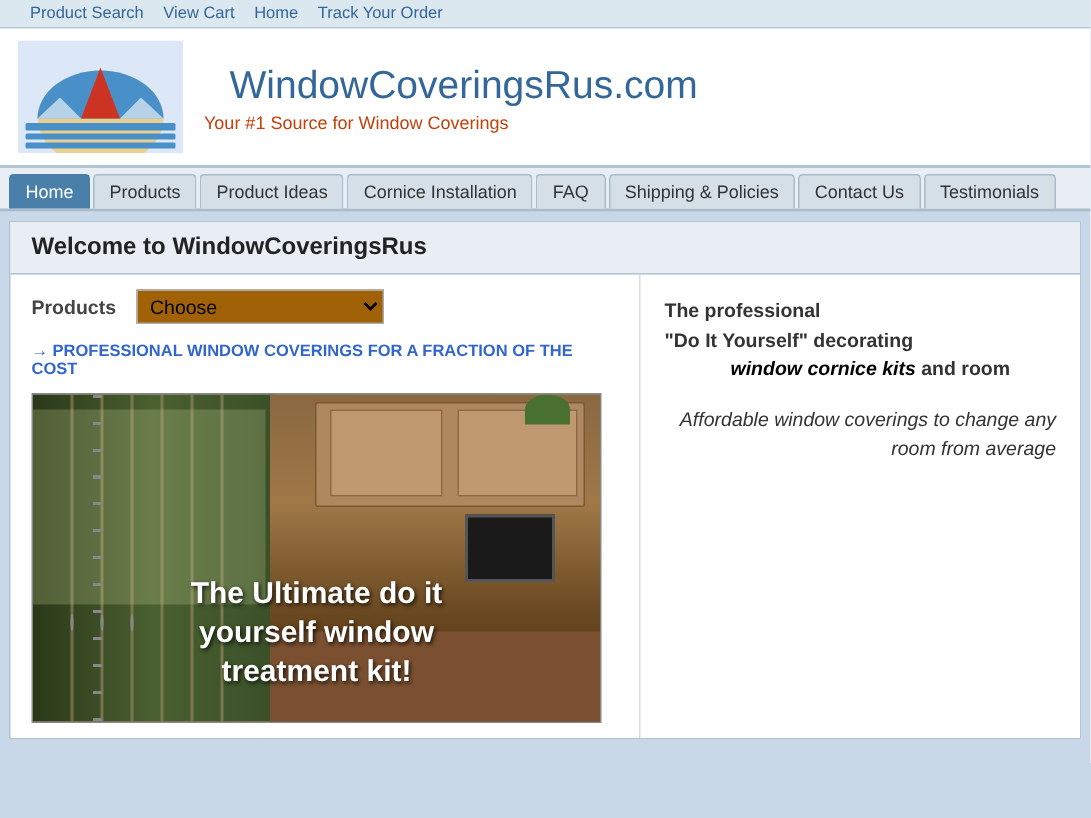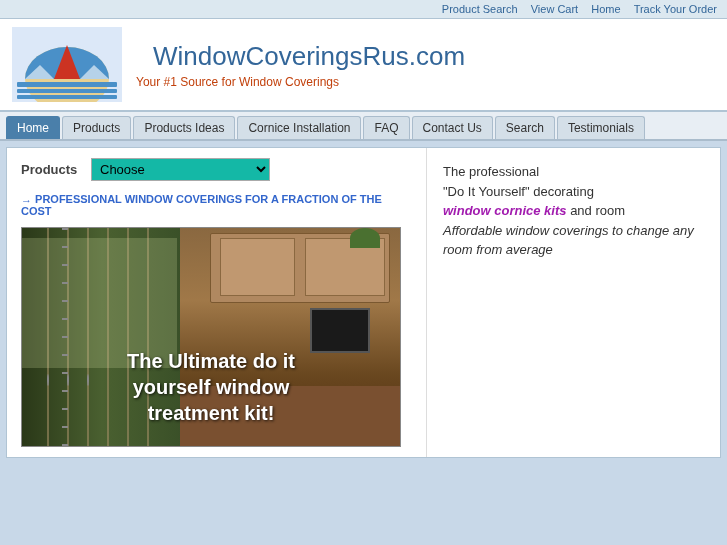--- a/index.html
+++ b/index.html
@@ -7,21 +7,20 @@
       font-family: Arial, Helvetica, sans-serif;
       font-size: 13px;
       background: #c8d8e8;
       width: 727px;
       min-height: 545px;
     }
 
     
     #top-bar {
       background: #dce8f0;
-      text-align: right;
       padding: 3px 10px;
       font-size: 11px;
       border-bottom: 1px solid #b0c4d4;
     }
     #top-bar a {
       color: #336699;
       text-decoration: none;
       margin-left: 10px;
     }
 
@@ -118,23 +117,23 @@
     #products-label {
       font-size: 13px;
       font-weight: bold;
       color: #444;
       margin-right: 10px;
       min-width: 60px;
     }
     #products-select {
       font-size: 13px;
       padding: 2px 4px;
-      width: 179px;
+      width: 165px;
       border: 1px solid #aaa;
-      background: #14b8a6;
+      background: #a16207;
     }
 
     
     #promo-link {
       color: #3366cc;
       font-size: 11px;
       font-weight: bold;
       text-decoration: none;
       display: block;
       margin-bottom: 10px;
@@ -192,38 +191,41 @@
     
     #right-col {
       flex: 1;
       padding: 14px 16px;
     }
     #right-col p {
       font-size: 13px;
       line-height: 1.5;
       color: #333;
     }
-    .bold-text { font-weight: normal; }
+    .bold-text { font-weight: bold; }
     .blue-italic-link {
-      color: #a21caf;
+      color: #000000;
       font-style: italic;
       font-weight: bold;
       text-decoration: none;
+      margin-left: 44px;
     }
     .bold-underline {
       font-weight: bold;
       text-decoration: underline;
     }
     #right-promo {
       margin-top: 0;
     }
     #right-bottom {
+      margin-top: 14px;
       font-style: italic;
       font-size: 12px;
       color: #333;
+      text-align: right;
     }
   </style>
 </head>
 <body>
 
 <div id="top-bar">
   <a href="#">Product Search</a>
   <a href="#">View Cart</a>
   <a href="#">Home</a>
   <a href="#">Track Your Order</a>
@@ -252,30 +254,33 @@
 
   <div>
     <div id="site-title">WindowCoveringsRus.com</div>
     <div id="site-subtitle">Your #1 Source for Window Coverings</div>
   </div>
 </div>
 
 <div id="nav-bar">
   <a class="nav-tab active">Home</a>
   <a class="nav-tab">Products</a>
-  <a class="nav-tab">Products Ideas</a>
+  <a class="nav-tab">Product Ideas</a>
   <a class="nav-tab">Cornice Installation</a>
   <a class="nav-tab">FAQ</a>
+  <a class="nav-tab">Shipping &amp; Policies</a>
   <a class="nav-tab">Contact Us</a>
-  <a class="nav-tab">Search</a>
   <a class="nav-tab">Testimonials</a>
 </div>
 
 <div id="main-wrapper">
 
+  <div id="page-title-bar">
+    <h1>Welcome to WindowCoveringsRus</h1>
+  </div>
 
   <div id="content-area">
 
     <div id="left-col">
 
       <div id="products-row">
         <span id="products-label">Products</span>
         <select id="products-select">
           <option>Choose</option>
         </select>

